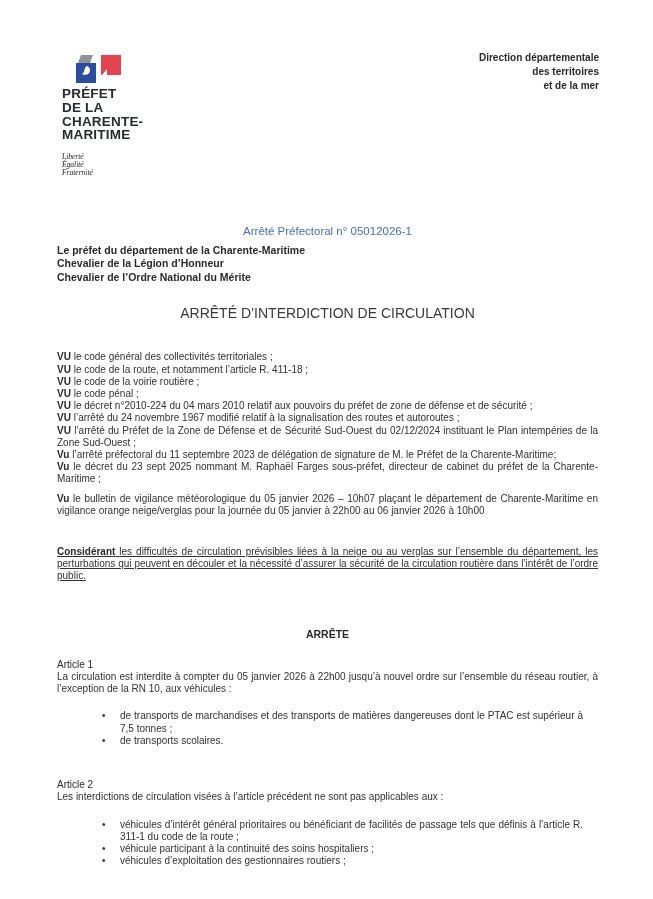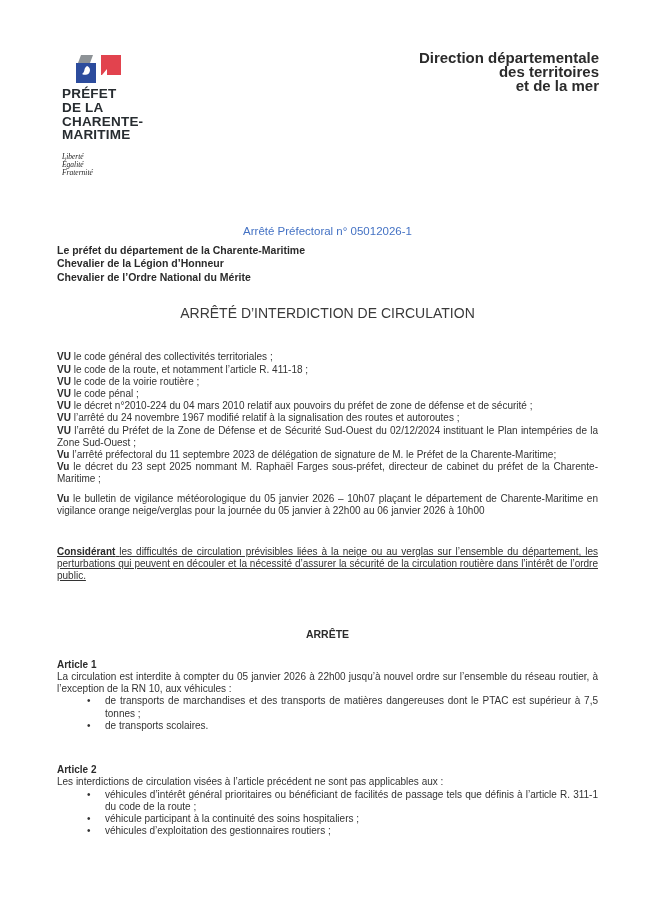--- a/index.html
+++ b/index.html
@@ -13,21 +13,21 @@
   
   .logo-block { position:absolute; left:62px; top:55px; width:160px; }
   .flag { display:block; margin-left:14px; margin-bottom:4px; }
   .pref-name { font-weight:bold; font-size:13.5px; line-height:13.8px;
                letter-spacing:0.2px; color:#272c30; }
   .motto { margin-top:11px; font-family:"Liberation Serif","DejaVu Serif",serif;
            font-style:italic; font-size:7.5px; line-height:7.8px; color:#222; }
 
   
   .direction { position:absolute; top:51px; right:54px; text-align:right;
-               font-weight:bold; font-size:15px; line-height:14px; color:#2b2b2b; }
+               font-weight:bold; font-size:10px; line-height:14px; color:#2b2b2b; }
 
   
   .content { position:absolute; left:57px; top:0; width:541px;
              font-size:10px; line-height:12.2px; color:#333; }
   .just { text-align:justify; }
   .b { font-weight:bold; color:#2b2b2b; }
 
   .decree-number { margin-top:225px; text-align:center; 
                    font-size:11.5px; line-height:13px; color:#4472c4; }
   .authority { margin-top:6px; text-align:left; font-weight:bold;
@@ -38,23 +38,23 @@
   .visas { margin-top:32px; }
   .visa-line { margin:0; }
   .bulletin { margin-top:7px; }
   .considerant { margin-top:29px;text-decoration:underline; }
 
   .arrete-heading { margin-top:45px; text-align:center; font-weight:bold;
                     font-size:10.5px; line-height:12.2px; color:#2b2b2b; }
 
   .article { margin-top:19px; }
   .article + .article { margin-top:32px; }
-  .article-heading { font-weight:bold; color:#2b2b2b; }
+  .article-heading { font-weight:normal; color:#2b2b2b; }
 
-  ul.bullets { margin:0; padding:0; list-style:none; }
+  ul.bullets { margin:15px; padding:0; list-style:none; }
   ul.bullets li { position:relative; padding-left:48px; }
   ul.bullets li::before { content:"•"; position:absolute; left:30px; top:0; color:#333; }
 </style>
 </head>
 <body>
 
 <div class="page">
 
   <div class="logo-block">
     <svg class="flag" width="46" height="28" viewBox="0 0 46 28">

